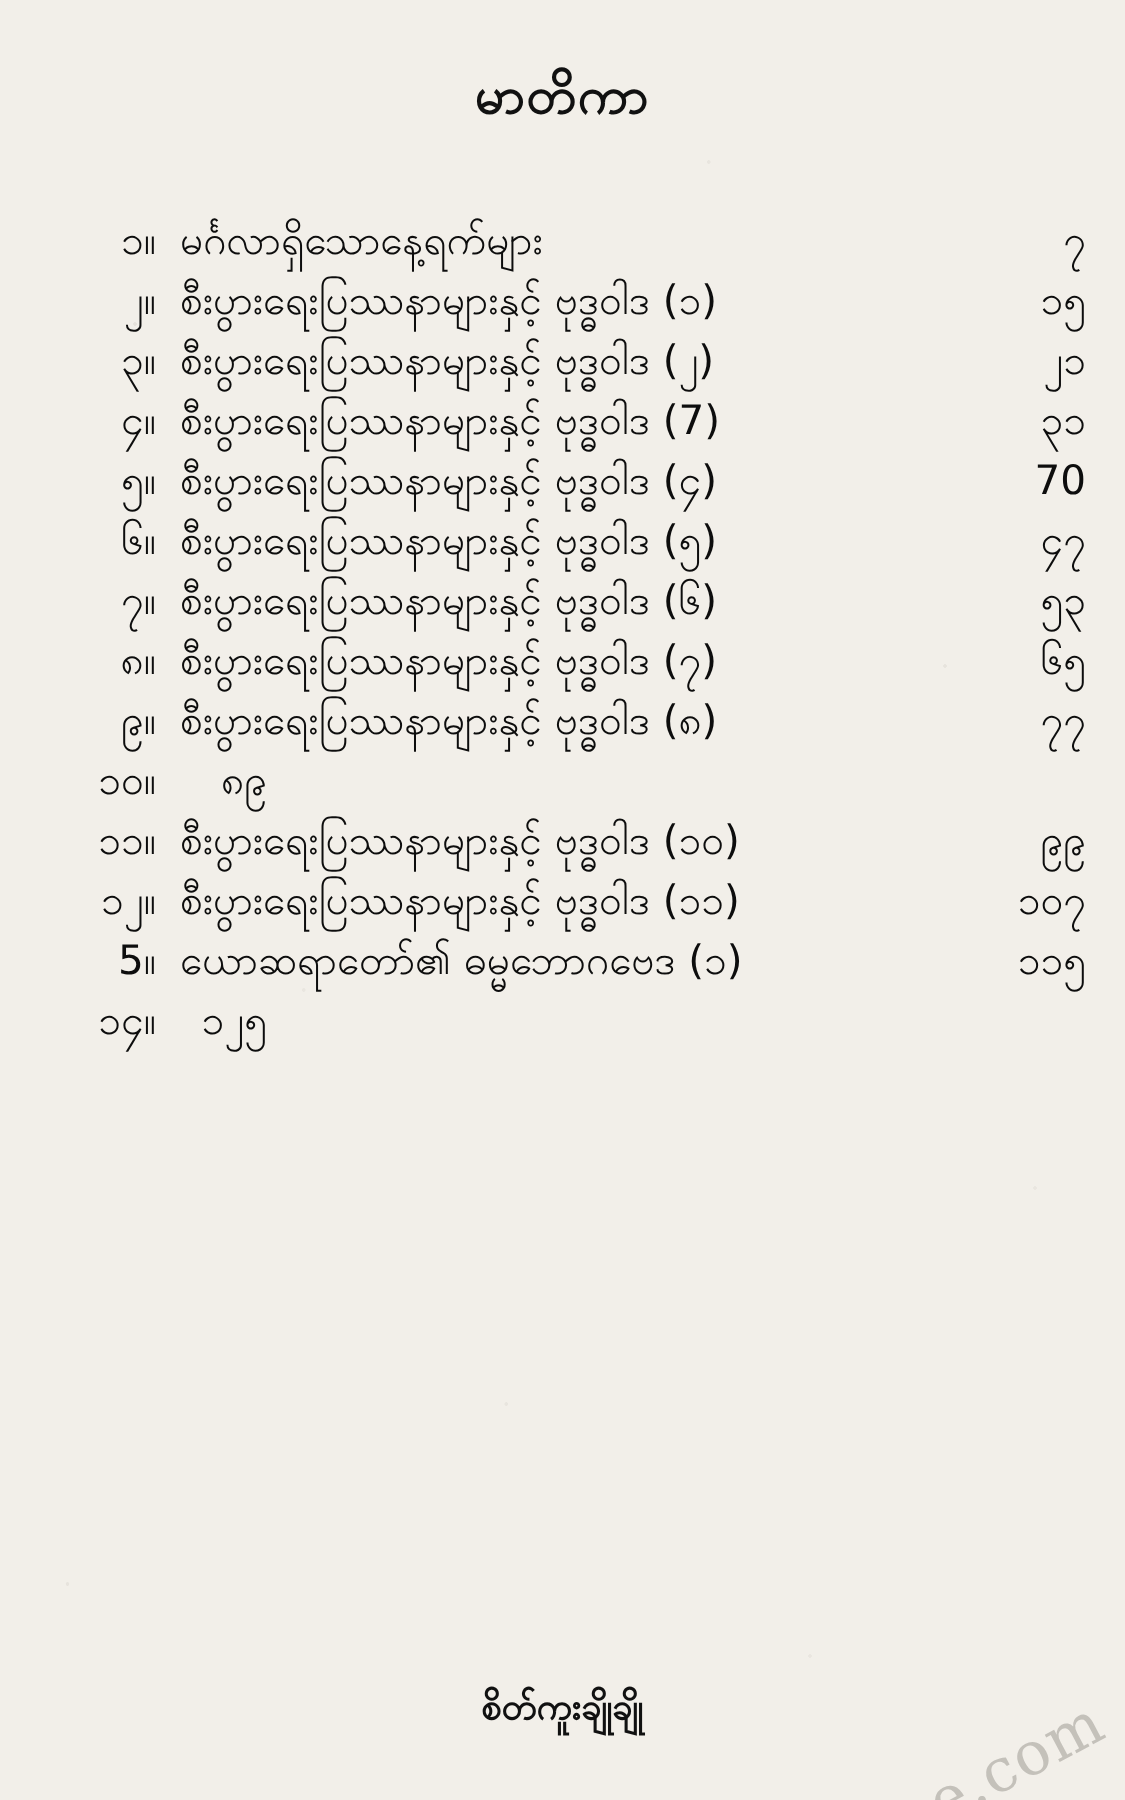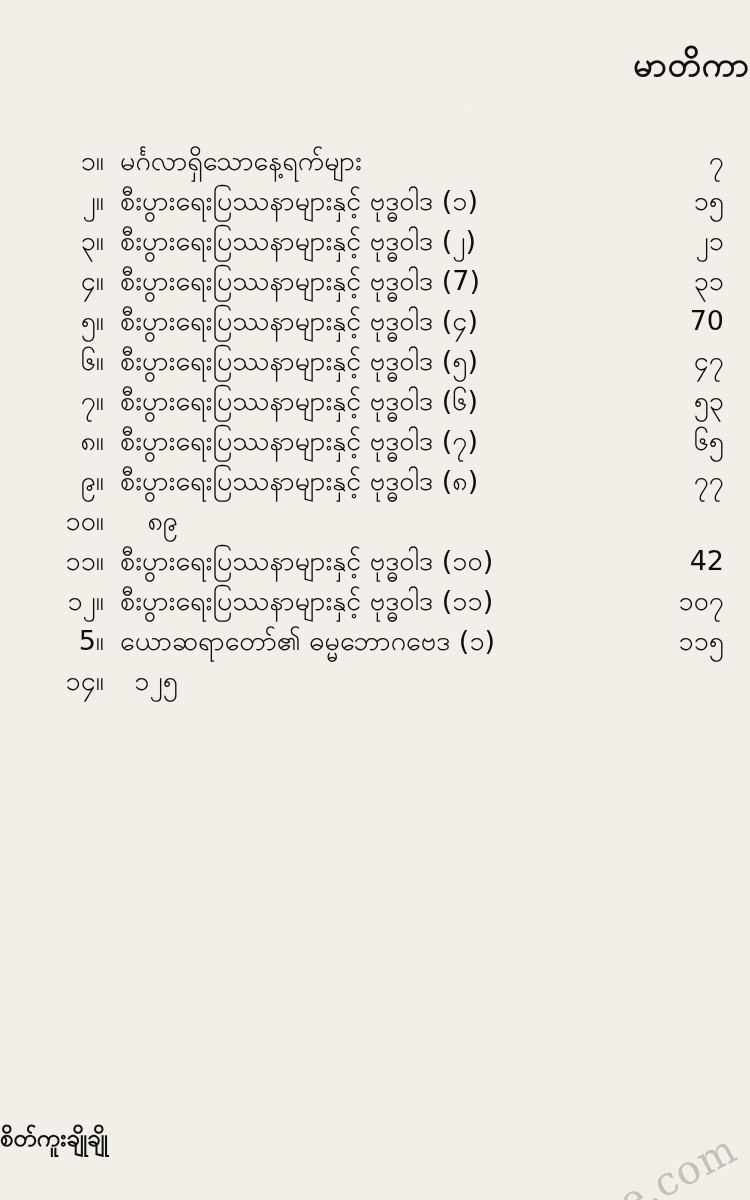--- a/index.html
+++ b/index.html
@@ -28,21 +28,21 @@
       radial-gradient(circle at 72% 92%, rgba(120,110,100,0.07) 0 1px, transparent 1.4px),
       radial-gradient(circle at 6% 88%, rgba(120,110,100,0.09) 0 1px, transparent 1.4px),
       radial-gradient(circle at 92% 66%, rgba(120,110,100,0.07) 0 1px, transparent 1.4px);
   }
   .page {
     position: absolute;
     inset: 0;
     padding: 0;
   }
   .doc-title {
-    text-align: right;
+    text-align: center;
     font-size: 34px;
     font-weight: bold;
     color: #111;
     margin-top: 44px;
     letter-spacing: 1px;
     line-height: 1.2;
   }
   .toc {
     margin-top: 62px;
     padding: 0 26px 0 18px;
@@ -70,21 +70,21 @@
   .col-page {
     flex: 0 0 74px;
     text-align: right;
     font-size: 27px;
   }
   .footer {
     position: absolute;
     left: 0;
     right: 0;
     bottom: 42px;
-    text-align: left;
+    text-align: center;
     font-size: 24px;
     color: #111;
     font-weight: bold;
   }
   .watermark {
     position: absolute;
     right: 6px;
     bottom: 34px;
     font-size: 40px;
     color: rgba(90,85,80,0.30);
@@ -162,21 +162,21 @@
     </div>
 
     <div class="toc-row">
       <span class="col-num">၁၀။</span>
       <span class="col-page">၈၉</span>
     </div>
 
     <div class="toc-row">
       <span class="col-num">၁၁။</span>
       <span class="col-title">စီးပွားရေးပြဿနာများနှင့် ဗုဒ္ဓဝါဒ (၁၀)</span>
-      <span class="col-page">42</span>
+      <span class="col-page">၉၉</span>
     </div>
 
     <div class="toc-row">
       <span class="col-num">၁၂။</span>
       <span class="col-title">စီးပွားရေးပြဿနာများနှင့် ဗုဒ္ဓဝါဒ (၁၁)</span>
       <span class="col-page">၁၀၇</span>
     </div>
 
     <div class="toc-row">
       <span class="col-num">5။</span>

